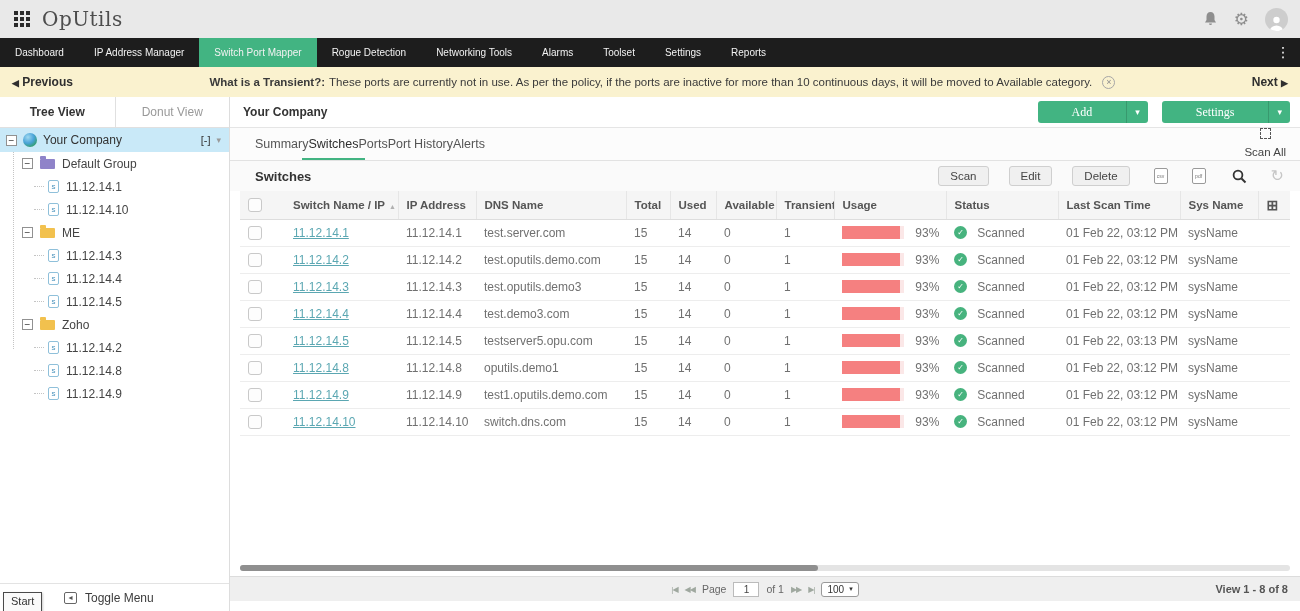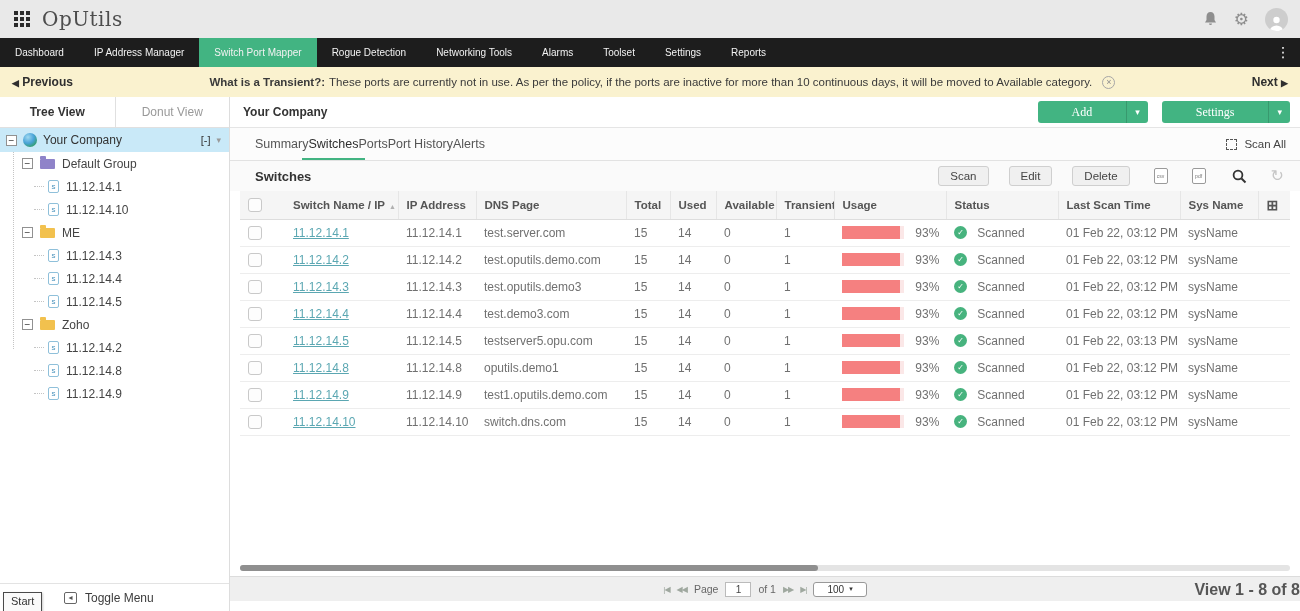--- a/index.html
+++ b/index.html
@@ -71,21 +71,21 @@
   .green-btn { display:flex; align-items:center; background:#42b482; border-radius:3px; color:#fff; font-size:12px; height:22px; cursor:pointer; overflow:hidden; }
   .green-btn .gb-label { padding:0 34px; line-height:22px;font-family:Liberation Serif, serif; }
   .green-btn .gb-caret { border-left:1px solid rgba(0,0,0,0.15); padding:0 8px; font-size:9px; line-height:22px; }
 
   
   .tabs-row { height:33px; background:#fcfcfc; border-bottom:1px solid #e2e2e2; display:flex; align-items:stretch; justify-content:space-between; padding:0 14px 0 25px; }
   .tabs { display:flex; }
   .tab { font-size:12.5px; color:#555; line-height:33px; cursor:pointer; position:relative; }
   .tab.active { color:#2e2e2e; }
   .tab.active::after { content:""; position:absolute; left:-6px; right:-6px; bottom:0; border-bottom:2px solid #42b482; }
-  .scan-all { display:flex; align-items:center; gap:7px; font-size:11.5px; color:#444; cursor:pointer; }
+  .scan-all { display:flex; align-items:center; gap:7px; font-size:11.5px; color:#444; cursor:pointer;flex-direction:column; }
   .scanall-icon { width:11px; height:11px; border:1px dashed #555; display:inline-block; }
 
   
   .section-bar { height:30px; background:#fafafa; display:flex; align-items:center; justify-content:space-between; padding:0 16px 0 25px; }
   .section-title { font-size:13px; font-weight:bold; color:#333; }
   .section-actions { display:flex; align-items:center; gap:20px; }
   .gray-btn { background:#f0f0f0; border:1px solid #cfcfcf; border-radius:3px; font-size:11.5px; color:#444; padding:3px 11px; cursor:pointer; }
   .file-ico { width:14px; height:16px; border:1px solid #9a9a9a; border-radius:2px; background:#fff; font-size:5px; color:#777; text-align:center; line-height:15px; cursor:pointer; margin-left:4px; letter-spacing:0; }
   .search-icon { margin-left:6px; cursor:pointer; }
   .search-icon svg { display:block; }
@@ -110,23 +110,23 @@
 
   .table-spacer { flex:1; background:#fff; }
 
   
   .hscroll { margin:0 10px; height:6px; background:#e4e4e4; border-radius:3px; }
   .hthumb { width:55%; height:6px; background:#8f8f8f; border-radius:3px; cursor:grab; }
   .pagination { height:25px; background:#efefef; border-top:1px solid #dcdcdc; margin-top:5px; position:relative; }
   .pg-center { height:100%; display:flex; align-items:center; justify-content:center; gap:7px; font-size:10.5px; color:#666; }
   .pg-ico { font-size:8px; color:#9fa89f; letter-spacing:-1px; cursor:pointer; }
   .pg-input { width:26px; height:15px; border:1px solid #bbb; background:#fff; font-size:10px; text-align:center; color:#444; }
-  .pg-select { background:#fff; border:1px solid #999; border-radius:3px; font-size:10px; color:#333; padding:1px 13px; display:inline-flex; align-items:center; gap:5px; cursor:pointer; }
+  .pg-select { background:#fff; border:1px solid #999; border-radius:3px; font-size:10px; color:#333; padding:1px 5px; display:inline-flex; align-items:center; gap:5px; cursor:pointer; }
   .pg-select .caret { font-size:7px; color:#333; }
-  .view-info { position:absolute; right:0; top:0; line-height:25px; font-size:16px; font-weight:bold; color:#555; }
+  .view-info { position:absolute; right:12px; top:0; line-height:25px; font-size:11px; font-weight:bold; color:#555; }
   .bottom-strip { height:10px; background:#fff; }
 
   
   .start-btn { position:absolute; left:3px; bottom:-3px; background:#fafafa; border:1px solid #4a4a4a; font-size:11px; color:#333; padding:2px 7px 6px 7px; z-index:20; cursor:pointer; box-shadow:1px 1px 2px rgba(0,0,0,0.2); }
 </style>
 </head>
 <body>
 
 <div class="page">
 
@@ -319,21 +319,21 @@
               <col style="width:112px">
               <col style="width:122px">
               <col style="width:78px">
               <col style="width:32px">
           </colgroup>
           <thead>
             <tr>
               <th><span class="checkbox"></span></th>
               <th><span>Switch Name / IP</span><span class="sort-arrow">▲</span></th>
               <th>IP Address</th>
-              <th>DNS Page</th>
+              <th>DNS Name</th>
               <th>Total</th>
               <th>Used</th>
               <th>Available</th>
               <th>Transient</th>
               <th>Usage</th>
               <th>Status</th>
               <th>Last Scan Time</th>
               <th>Sys Name</th>
               <th><span class="grid-icon">⊞</span></th>
             </tr>

